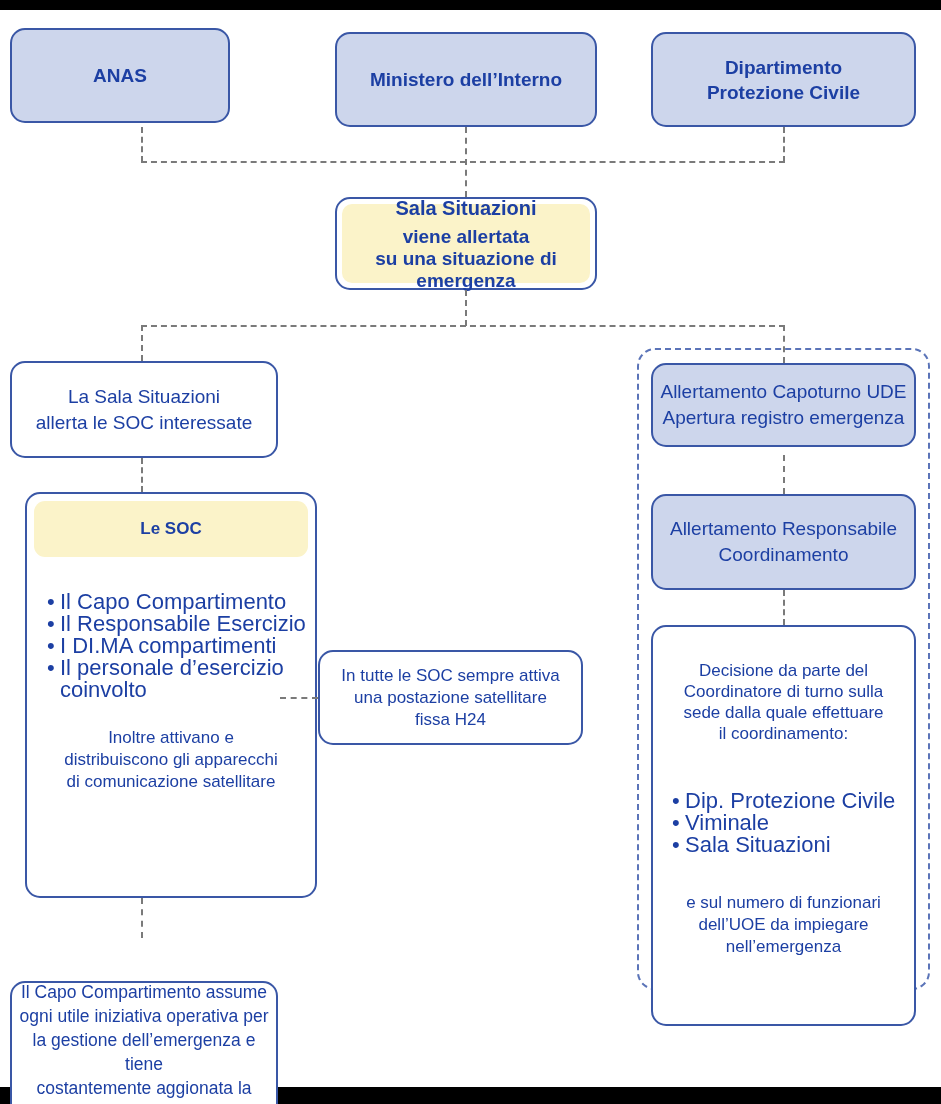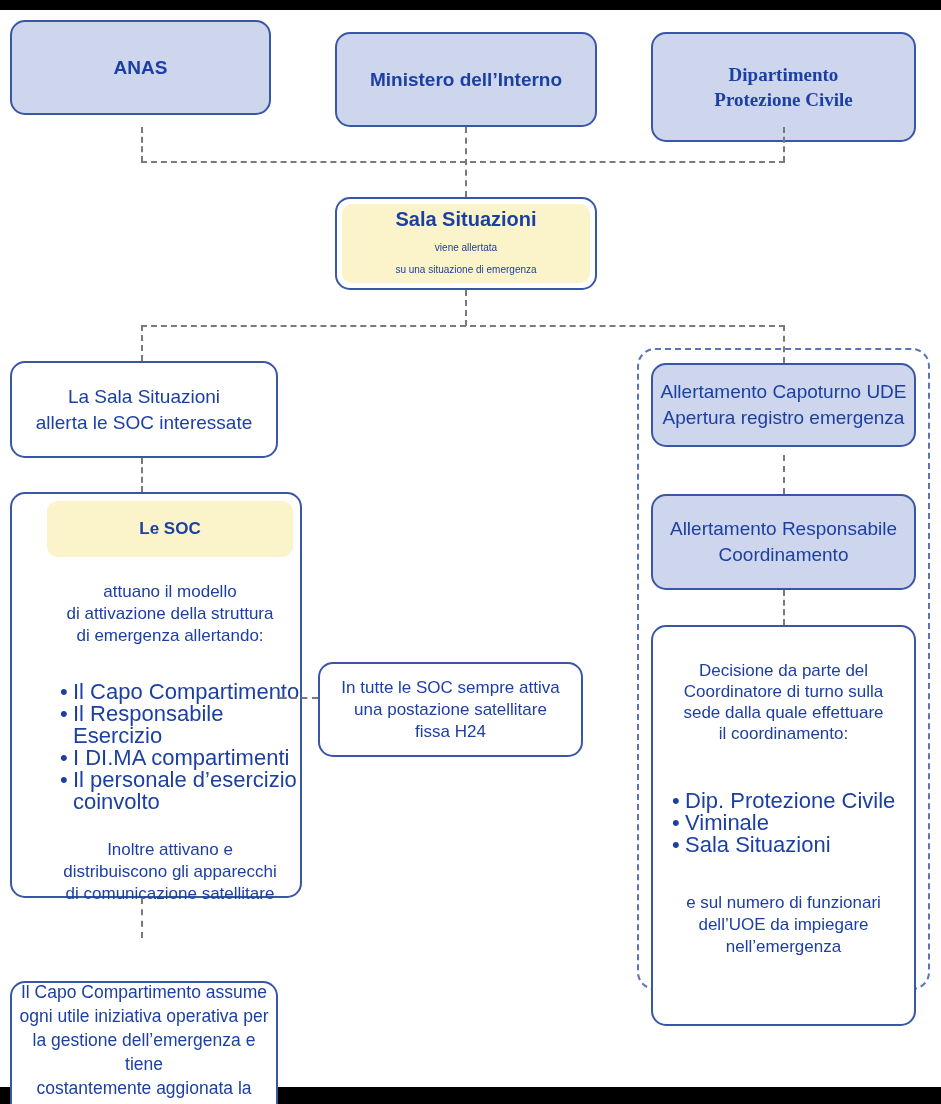--- a/index.html
+++ b/index.html
@@ -32,21 +32,21 @@
   .toplabel{font-size:19px;font-weight:700;line-height:25px;}
   .midlabel{font-size:19px;font-weight:500;line-height:26px;}
 
   
   .yellow-inner{
     position:absolute;left:5px;right:5px;top:5px;bottom:5px;
     background:var(--fill-yellow);border-radius:10px;
     display:flex;flex-direction:column;align-items:center;justify-content:center;
   }
   .sala-title{font-size:20px;font-weight:700;line-height:26px;}
-  .sala-sub{font-size:10px;font-weight:400;line-height:22px;margin-top:5px;}
+  .sala-sub{font-size:19px;font-weight:700;line-height:22px;margin-top:5px;}
 
   
   .lesoc{display:block;text-align:center;}
   .lesoc-header{
     margin:7px;height:56px;background:var(--fill-yellow);border-radius:11px;
     display:flex;align-items:center;justify-content:center;
     font-size:17px;font-weight:700;
   }
   .body-txt{font-size:17px;line-height:22px;font-weight:400;}
   .lesoc-intro{margin-top:24px;}
@@ -78,72 +78,69 @@
   .hline{position:absolute;height:0;border-top:2px dashed var(--dash-gray);}
 </style>
 </head>
 <body>
 
 <div class="stage">
 
   <div class="bar top"></div>
   <div class="bar bottom"></div>
 
-  <div class="box fill" style="left:10px;top:20px;width:261px;height:95px;">
+  <div class="box fill" style="left:10px;top:28px;width:220px;height:95px;">
     <div class="toplabel pre">ANAS</div>
   </div>
 
   <div class="box fill" style="left:335px;top:32px;width:262px;height:95px;">
     <div class="toplabel pre">Ministero dell’Interno</div>
   </div>
 
-  <div class="box fill" style="left:651px;top:32px;width:265px;height:110px;font-family:Liberation Serif, serif;">
+  <div class="box fill" style="left:651px;top:32px;width:265px;height:95px;">
     <div class="toplabel pre">Dipartimento
 Protezione Civile</div>
   </div>
 
   <div class="box" style="left:335px;top:197px;width:262px;height:93px;">
     <div class="yellow-inner">
       <div class="sala-title">Sala Situazioni</div>
       <div class="sala-sub pre">viene allertata
 su una situazione di emergenza</div>
     </div>
   </div>
 
   <div class="box" style="left:10px;top:361px;width:268px;height:97px;">
     <div class="midlabel pre">La Sala Situazioni
 allerta le SOC interessate</div>
   </div>
 
-  <div class="box lesoc" style="left:10px;top:492px;width:292px;height:406px;padding-left:28px;">
+  <div class="box lesoc" style="left:25px;top:492px;width:292px;height:406px;">
     <div class="lesoc-header">Le SOC</div>
-    <div class="body-txt pre lesoc-intro">attuano il modello
-di attivazione della struttura
-di emergenza allertando:</div>
     <ul class="bullets">
       <li class="pre">Il Capo Compartimento</li>
       <li class="pre">Il Responsabile Esercizio</li>
       <li class="pre">I DI.MA compartimenti</li>
       <li class="pre">Il personale d’esercizio
 coinvolto</li>
     </ul>
     <div class="body-txt pre lesoc-outro">Inoltre attivano e
 distribuiscono gli apparecchi
 di comunicazione satellitare</div>
   </div>
 
   <div class="box" style="left:10px;top:938px;width:268px;height:142px;margin-top:43px;">
     <div class="capo-txt pre">Il Capo Compartimento assume
 ogni utile iniziativa operativa per
 la gestione dell’emergenza e tiene
 costantemente aggionata la
 Sala Situazioni</div>
   </div>
 
-  <div class="box" style="left:318px;top:650px;width:265px;height:95px;margin-top:12px;">
+  <div class="box" style="left:318px;top:650px;width:265px;height:95px;">
     <div class="body-txt pre">In tutte le SOC sempre attiva
 una postazione satellitare
 fissa H24</div>
   </div>
 
   <div class="dashed-container" style="left:637px;top:348px;width:293px;height:642px;"></div>
 
   <div class="box fill" style="left:651px;top:363px;width:265px;height:84px;">
     <div class="midlabel pre">Allertamento Capoturno UDE
 Apertura registro emergenza</div>

